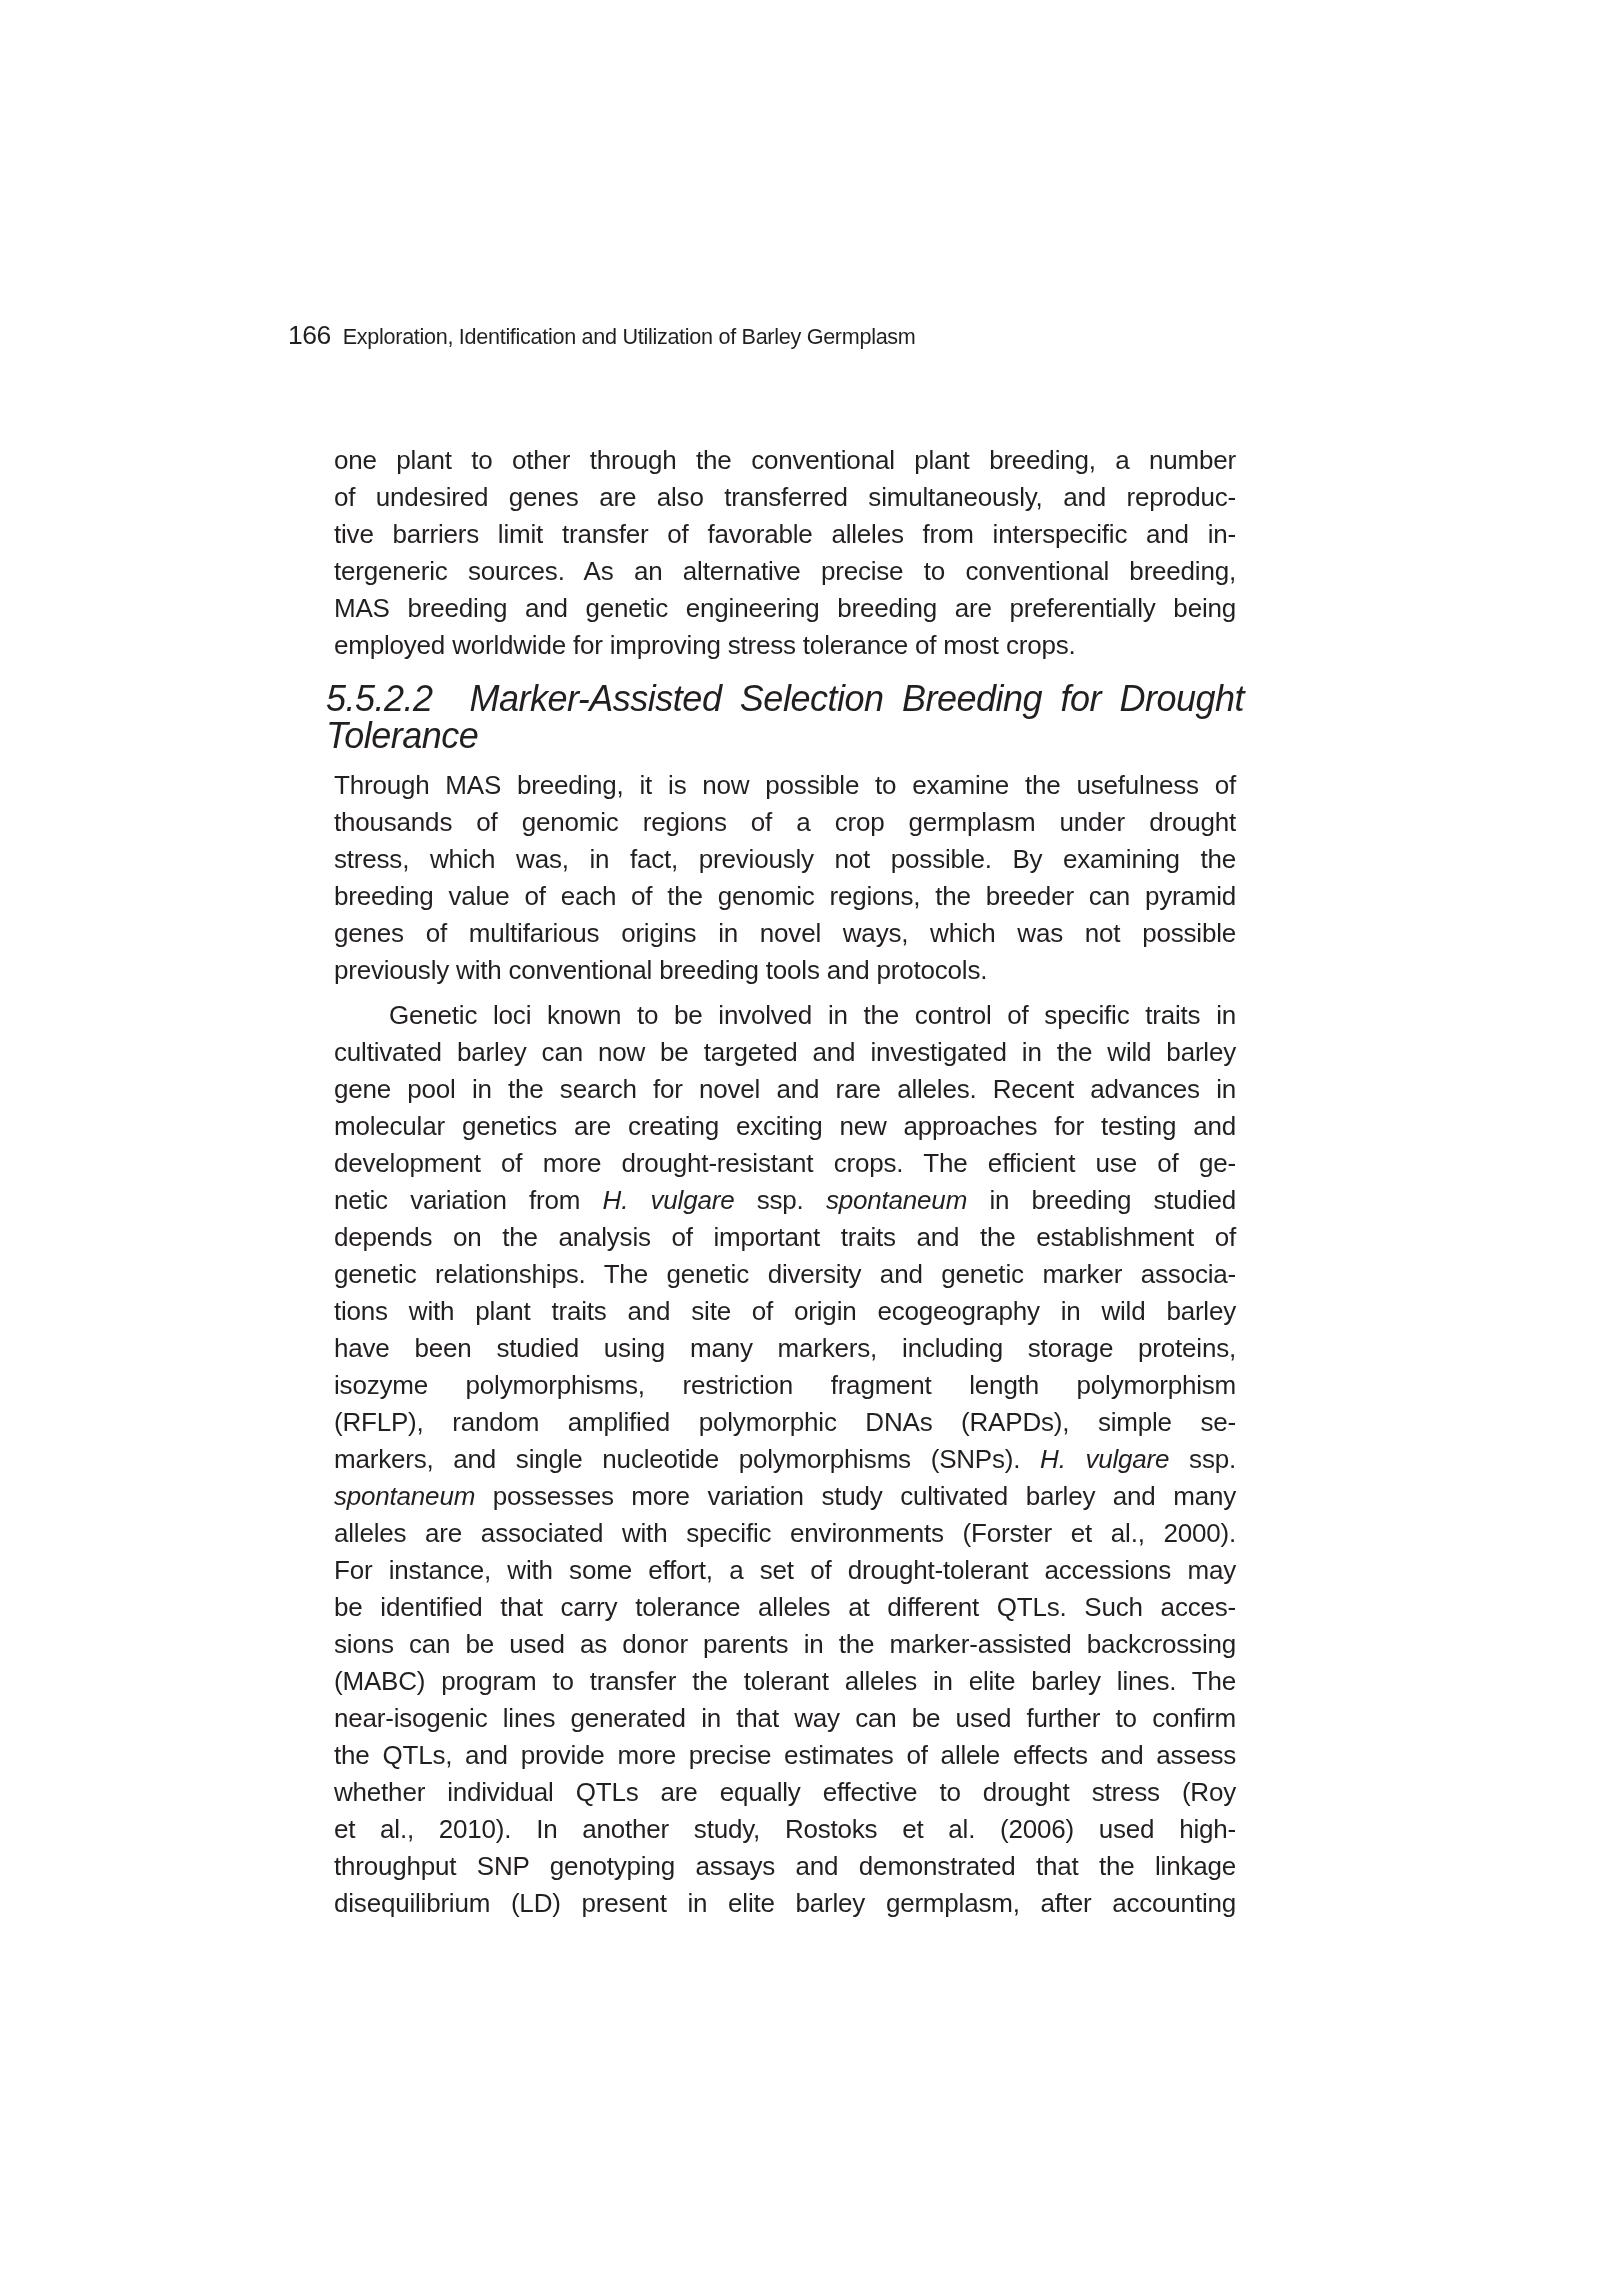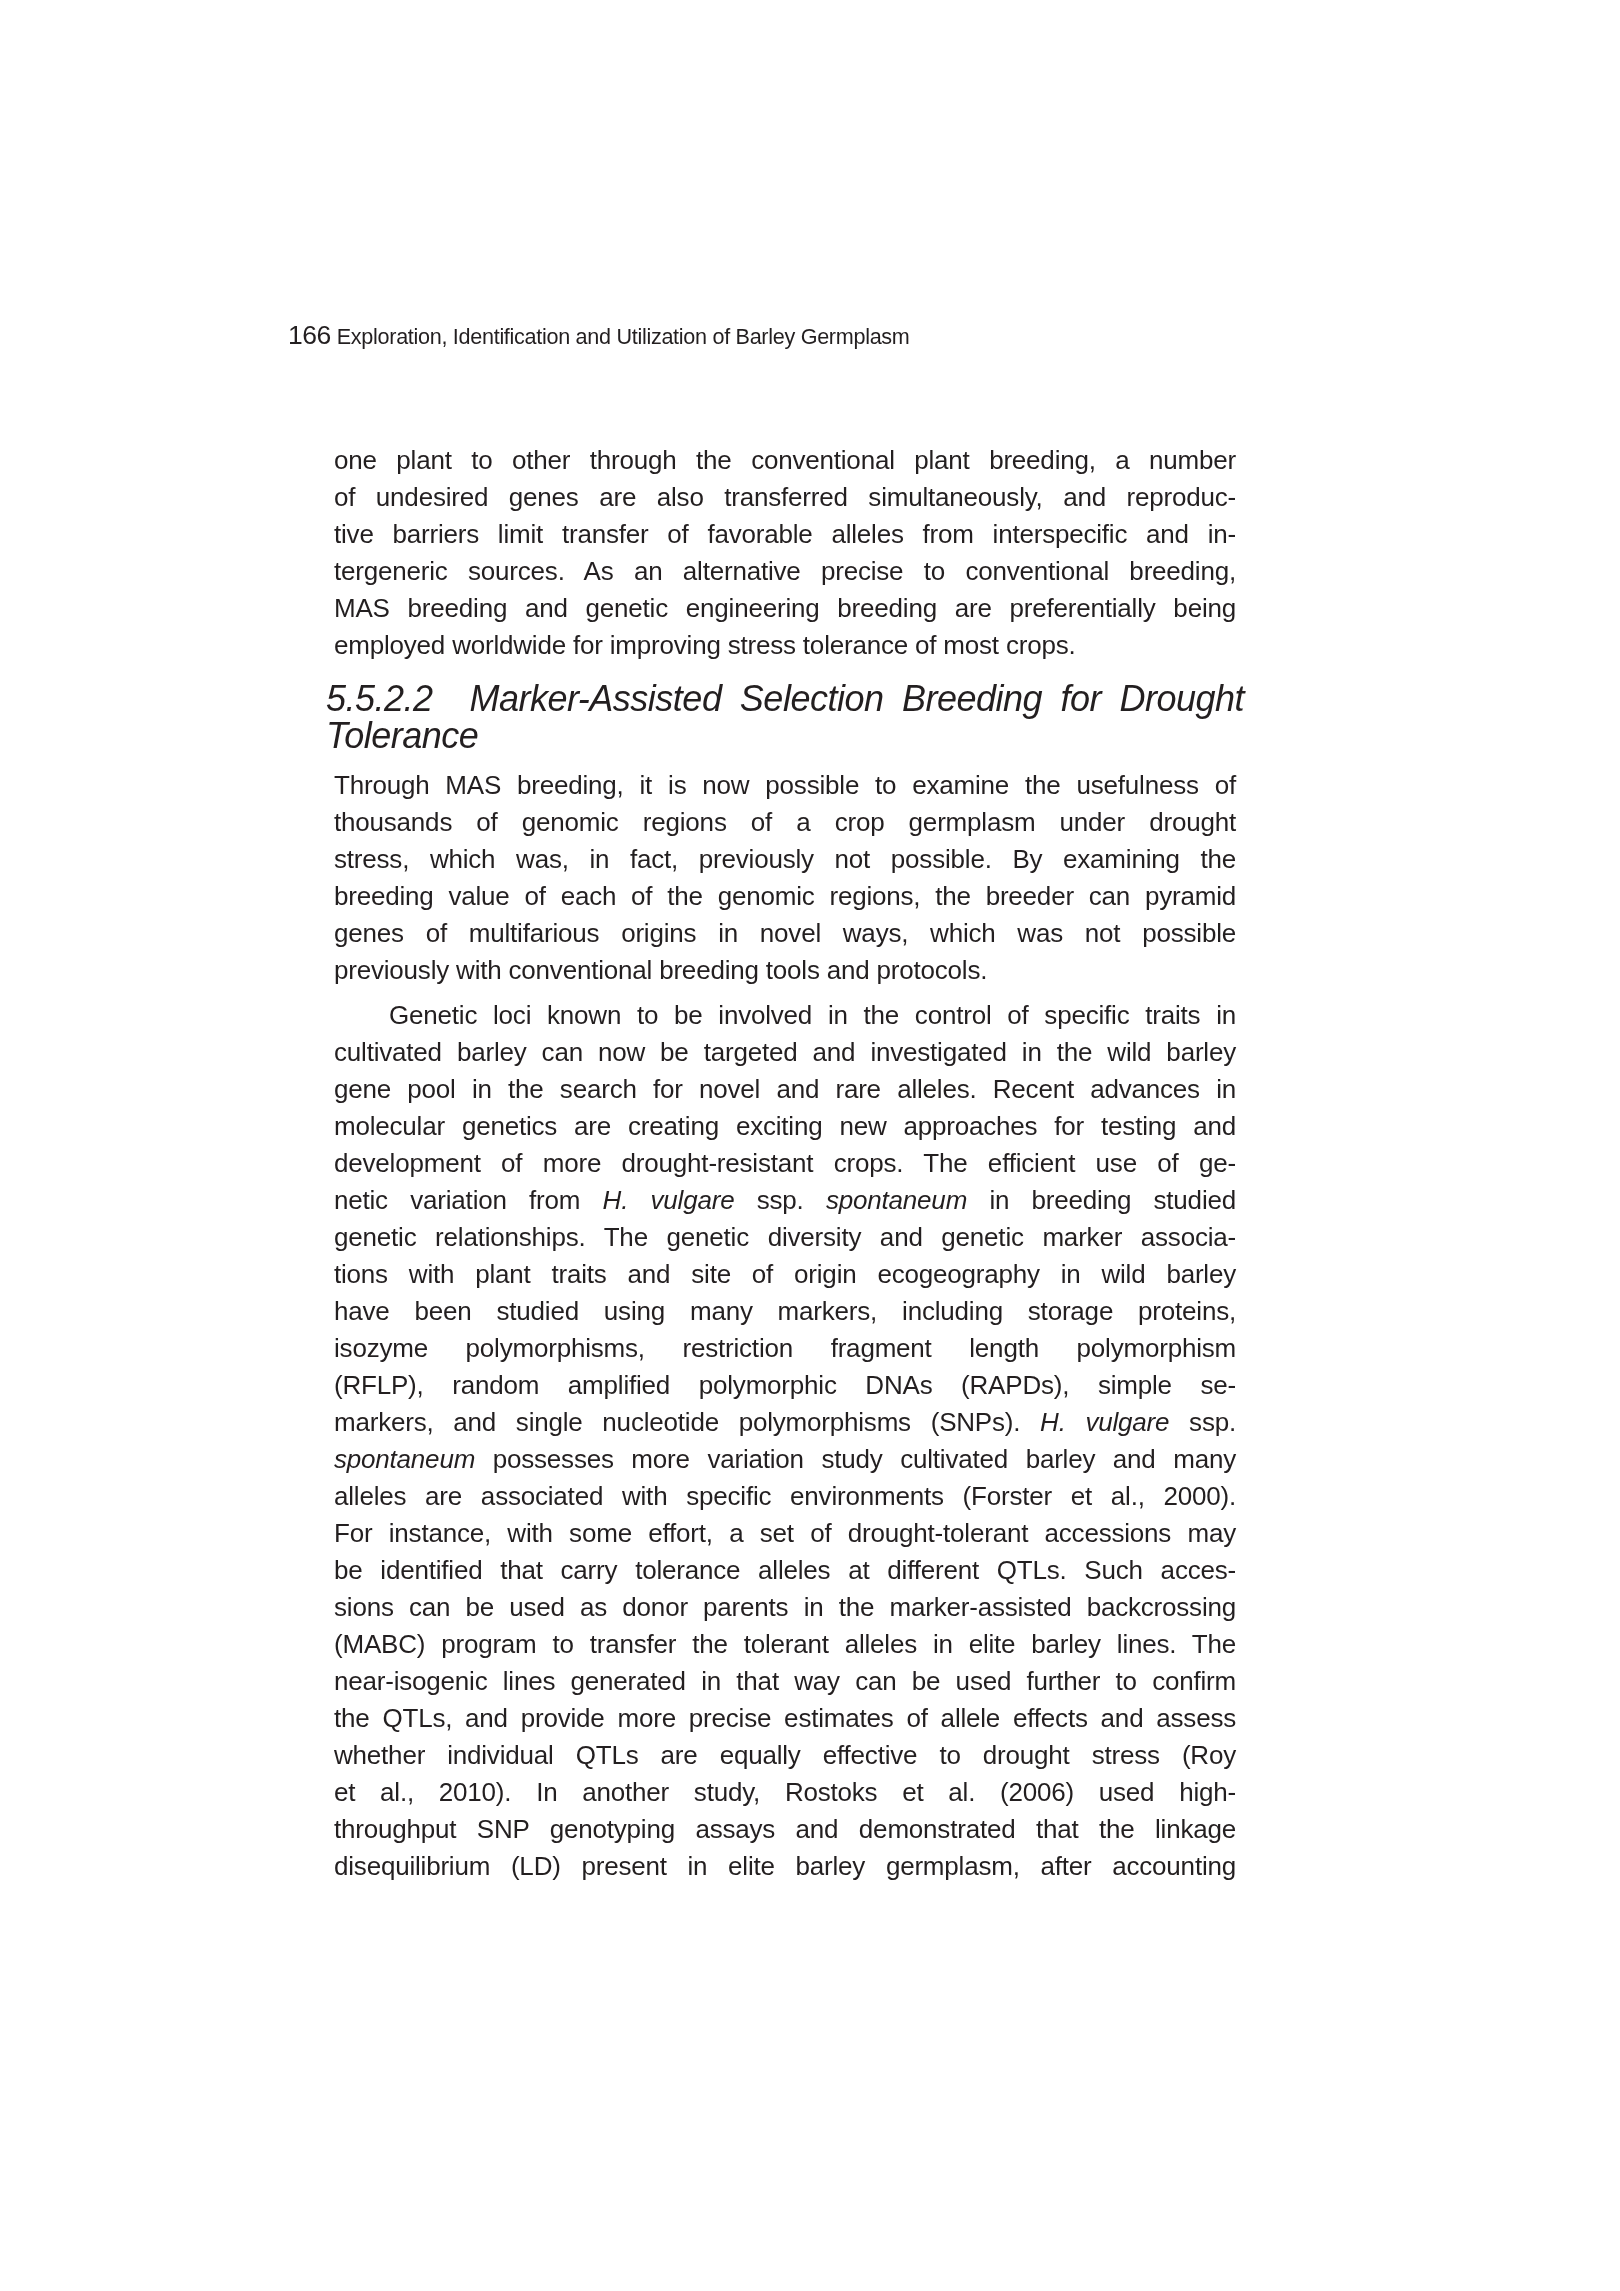--- a/index.html
+++ b/index.html
@@ -1,18 +1,18 @@
 <!DOCTYPE html>
 <html><head>
 <meta charset="utf-8">
 <style>
   html, body { margin: 0; padding: 0; background: #ffffff; }
   body { width: 1620px; height: 2292px; position: relative; overflow: hidden; color: #231f20; }
   .header { position: absolute; left: 288px; top: 320px; font-family: "Liberation Sans", sans-serif; white-space: nowrap; }
-  .page-num { font-size: 26.5px; display: inline-block; margin-right: 6px; letter-spacing: -0.5px; }
+  .page-num { font-size: 26.5px; display: inline-block; margin-right: 12px; letter-spacing: -0.5px; }
   .running-title { font-size: 21.6px; letter-spacing: -0.3px; }
   .body { position: absolute; left: 326px; top: 434px; width: 918px; font-family: "Liberation Sans", sans-serif; font-size: 26px; line-height: 37px; text-align: justify; letter-spacing: -0.2px; }
   .body p { margin: 8px; }
   .section-heading { font-style: italic; font-size: 36px; margin: 15.7px 0 13.7px 0; letter-spacing: -0.5px; line-height: 37px; }
   .line { display: block; text-align: justify; text-align-last: justify; white-space: nowrap; }
   .line.last { text-align-last: left; }
   i { font-style: italic; }
 </style>
 </head>
 <body>
@@ -44,20 +44,21 @@
     <span class="line last">previously with conventional breeding tools and protocols.</span>
   </p>
 
   <p>
     <span class="line" style="padding-left:55px;box-sizing:border-box;">Genetic loci known to be involved in the control of specific traits in</span>
     <span class="line">cultivated barley can now be targeted and investigated in the wild barley</span>
     <span class="line">gene pool in the search for novel and rare alleles. Recent advances in</span>
     <span class="line">molecular genetics are creating exciting new approaches for testing and</span>
     <span class="line">development of more drought-resistant crops. The efficient use of ge-</span>
     <span class="line"><span>netic variation from </span><i>H. vulgare</i><span> ssp. </span><i>spontaneum</i><span> in breeding studied</span></span>
+    <span class="line">depends on the analysis of important traits and the establishment of</span>
     <span class="line">genetic relationships. The genetic diversity and genetic marker associa-</span>
     <span class="line">tions with plant traits and site of origin ecogeography in wild barley</span>
     <span class="line">have been studied using many markers, including storage proteins,</span>
     <span class="line">isozyme polymorphisms, restriction fragment length polymorphism</span>
     <span class="line">(RFLP), random amplified polymorphic DNAs (RAPDs), simple se-</span>
     <span class="line"><span>markers, and single nucleotide polymorphisms (SNPs). </span><i>H. vulgare</i><span> ssp.</span></span>
     <span class="line"><i>spontaneum</i><span> possesses more variation study cultivated barley and many</span></span>
     <span class="line">alleles are associated with specific environments (Forster et al., 2000).</span>
     <span class="line">For instance, with some effort, a set of drought-tolerant accessions may</span>
     <span class="line">be identified that carry tolerance alleles at different QTLs. Such acces-</span>

